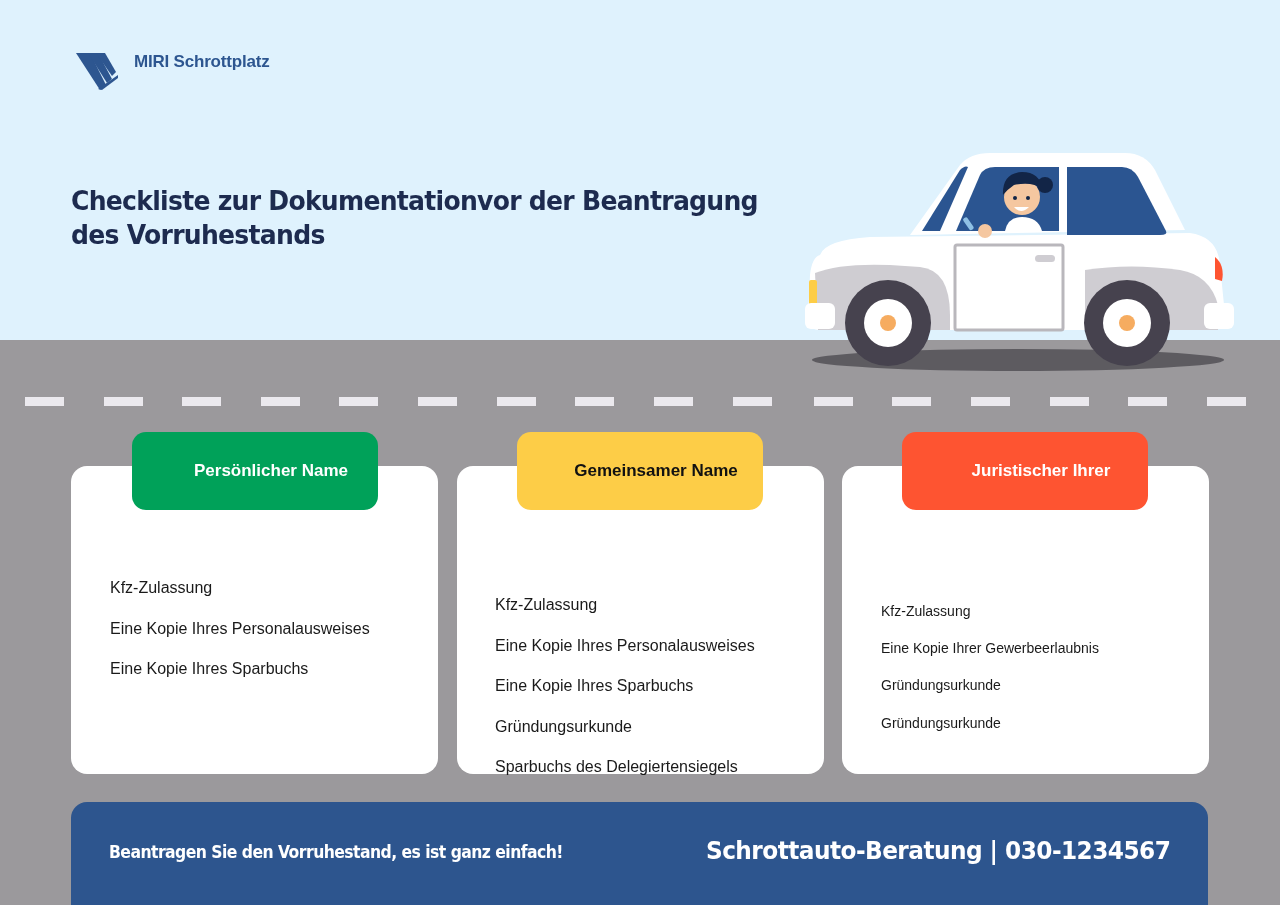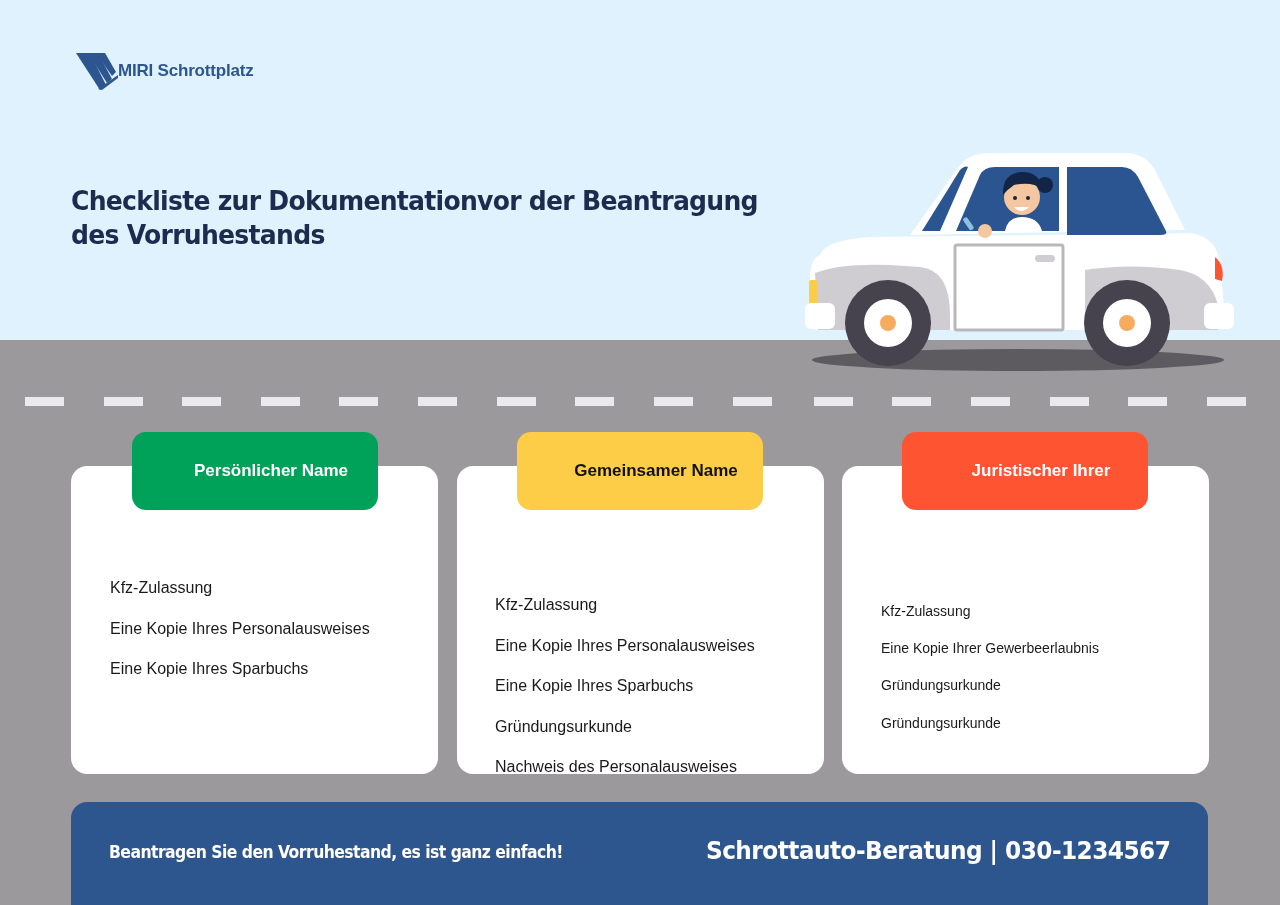--- a/index.html
+++ b/index.html
@@ -1,20 +1,20 @@
 <!DOCTYPE html>
 <html><head>
 <meta charset="utf-8">
 <style>
   * { box-sizing: border-box; margin: 0; padding: 0; }
   html, body { width: 1280px; height: 905px; overflow: hidden; }
   body { position: relative; font-family: "Liberation Sans", sans-serif; background: #9b999c; }
   .sky { position: absolute; left: 0; top: 0; width: 1280px; height: 340px; background: #dff2fd; }
   .road { position: absolute; left: 0; top: 340px; width: 1280px; height: 565px; background: #9b999c; }
-  .logo { position: absolute; left: 76px; top: 52px; display: flex; align-items: center; gap: 0; }
+  .logo { position: absolute; left: 76px; top: 52px; display: flex; gap: 16px; }
   .logo-text { font-weight: 700; font-size: 17px; color: #2d5690; letter-spacing: -0.2px; }
   .title { position: absolute; left: 71px; top: 184px; width: 760px; font-family: "DejaVu Sans", sans-serif; font-weight: 700; font-size: 27px; line-height: 34px; color: #1d2b4f; letter-spacing: -0.8px; transform: scaleX(0.93); transform-origin: left top; }
   .dash { position: absolute; top: 397px; width: 39px; height: 9px; background: #ebe9ee; }
   .car { position: absolute; left: 800px; top: 145px; }
   .card { position: absolute; top: 466px; width: 367px; height: 308px; background: #ffffff; border-radius: 16px; }
   .tab { position: absolute; top: 432px; width: 246px; height: 78px; border-radius: 14px; display: flex; align-items: center; justify-content: center; font-weight: 700; font-size: 17px; padding-left: 32px; }
   .items { position: absolute; color: #1a1a1a; }
   .items div { white-space: nowrap; margin-top: 16px; }
   .footer { position: absolute; left: 71px; top: 802px; width: 1137px; height: 120px; background: #2d558e; border-radius: 16px; }
   .footer-left { position: absolute; left: 38px; top: 40px; color: #fff; font-weight: 700; font-size: 17px; font-family: "DejaVu Sans", sans-serif; letter-spacing: -0.6px; transform: scaleX(0.92); transform-origin: left top; }
@@ -110,21 +110,21 @@
     <div>Eine Kopie Ihres Sparbuchs</div>
   </div>
 
 <div class="card" style="left:457px;"></div>
 <div class="tab" id="tab1" style="left: 517px; background: rgb(253, 205, 71); color: rgb(17, 17, 17);">Gemeinsamer Name</div>
 <div class="items" id="items1" style="left:495px; top:577px; font-size:16px; line-height:24.5px;">
     <div>Kfz-Zulassung</div>
     <div>Eine Kopie Ihres Personalausweises</div>
     <div>Eine Kopie Ihres Sparbuchs</div>
     <div>Gründungsurkunde</div>
-    <div>Nachweis des Personalausweises</div>
+    <div>Sparbuchs des Delegiertensiegels</div>
   </div>
 
 <div class="card" style="left:842px;"></div>
 <div class="tab" id="tab2" style="left: 902px; background: rgb(254, 84, 49); color: rgb(255, 255, 255);">Juristischer Ihrer</div>
 <div class="items" id="items2" style="left:881px; top:585px; font-size:14px; line-height:21.2px;">
     <div>Kfz-Zulassung</div>
     <div>Eine Kopie Ihrer Gewerbeerlaubnis</div>
     <div>Gründungsurkunde</div>
     <div>Gründungsurkunde</div>
   </div>

